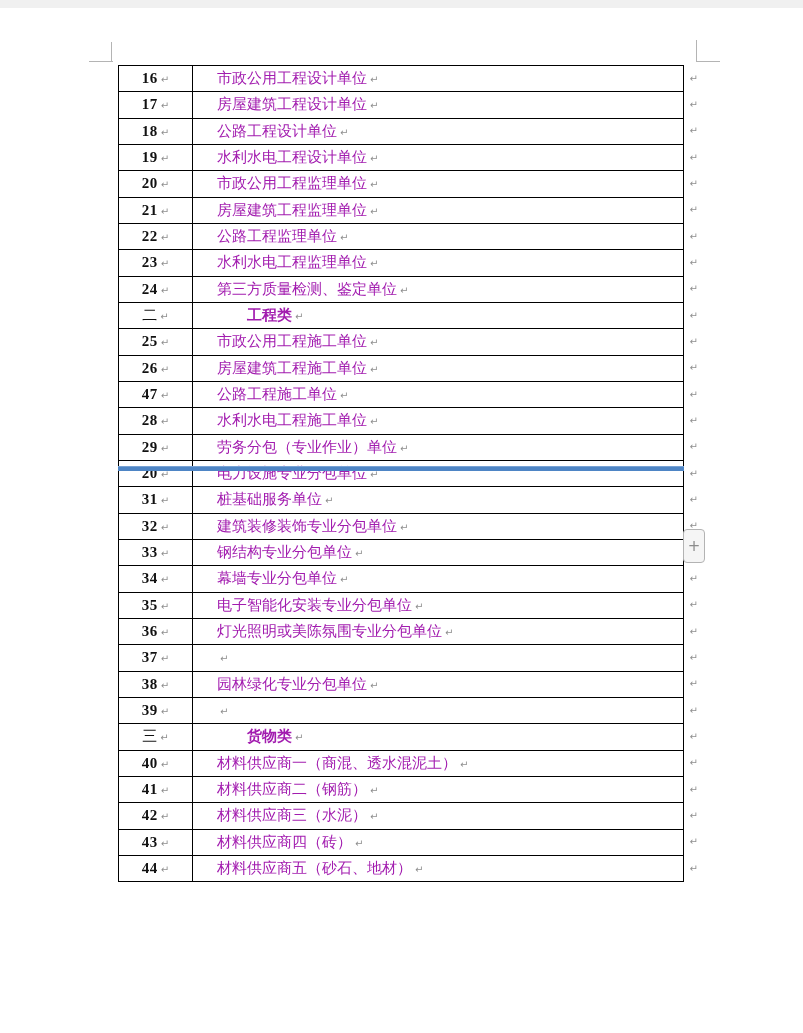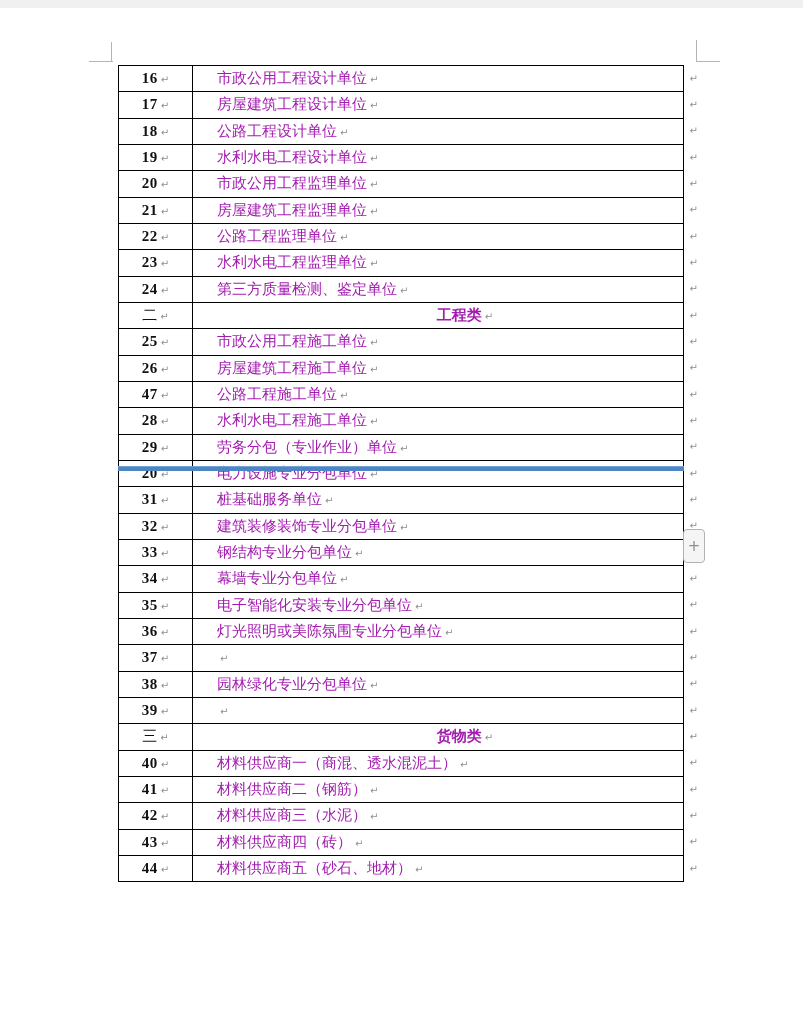--- a/index.html
+++ b/index.html
@@ -43,21 +43,21 @@
     justify-content:center;
     border-right:1px solid #000;
   }
   .cell.txt{flex:1 1 auto;padding-left:24px;}
   .num-text{
     font-weight:700;font-size:15px;color:#111;
     letter-spacing:0.5px;
   }
   .cell-text{font-size:15px;color:#a21caf;white-space:nowrap;}
   .row.section .num-text{font-weight:400;letter-spacing:0;}
-  .row.section .cell.txt{justify-content:center;padding-left:54px;}
+  .row.section .cell.txt{padding-left:54px;}
   .row.section .cell-text{font-weight:700;}
   .pilcrow{
     font-family:"DejaVu Sans",sans-serif;
     font-size:10px;color:#8f8f8f;
     margin-left:3px;position:relative;top:1px;
   }
   .row-end{
     position:absolute;right:-15px;top:50%;
     transform:translateY(-58%);
     font-family:"DejaVu Sans",sans-serif;

